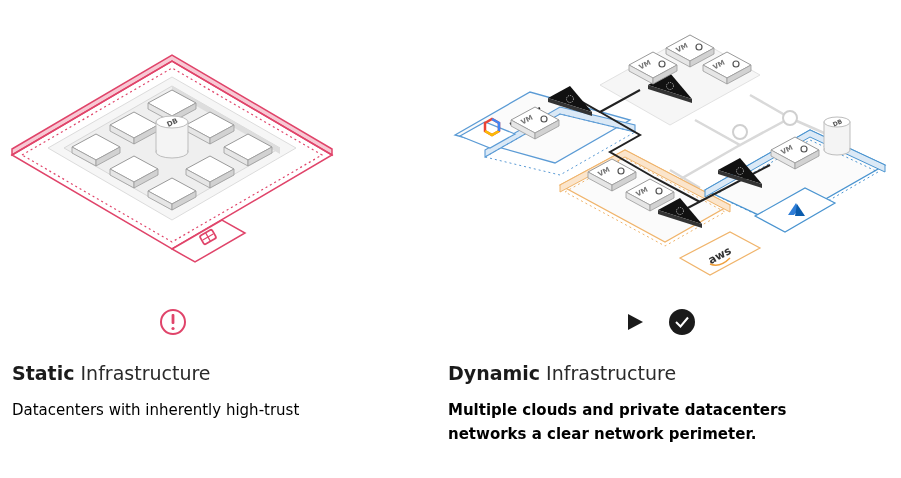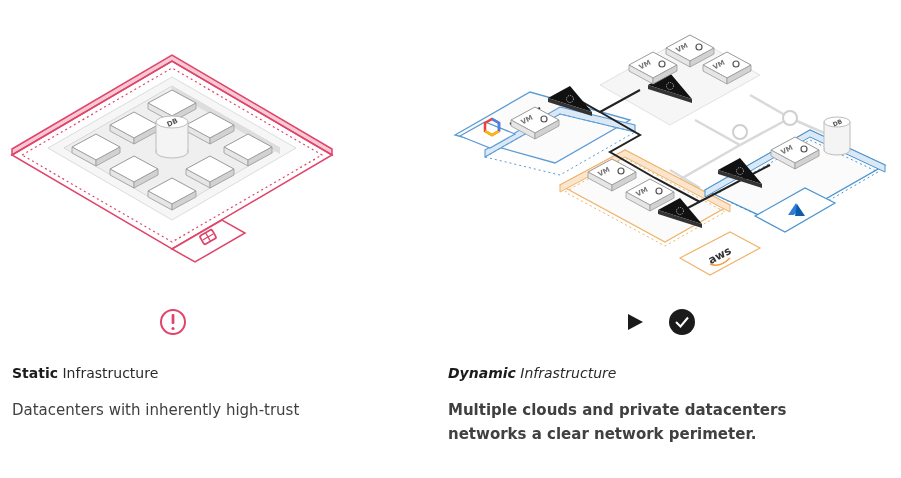--- a/index.html
+++ b/index.html
@@ -1,26 +1,26 @@
 <!DOCTYPE html>
 <html><head>
 <meta charset="utf-8">
 <style>
   html,body{margin:0;padding:0;background:#ffffff;}
   body{width:901px;height:478px;position:relative;overflow:hidden;font-family:"DejaVu Sans","Liberation Sans",sans-serif;color:#1b1b1b;}
   #static-ill{position:absolute;left:0;top:40px;}
   #dynamic-ill{position:absolute;left:440px;top:20px;}
   #timeline{position:absolute;left:0;top:295px;}
-  .heading{position:absolute;font-size:14px;line-height:24px;white-space:nowrap;color:#1b1b1b;}
+  .heading{position:absolute;font-size:19px;line-height:24px;white-space:nowrap;color:#1b1b1b;}
   .heading b{font-weight:bold;}
   .heading span.light{font-weight:normal;color:#2a2a2a;}
-  .desc{position:absolute;font-size:15px;line-height:24px;color:#404040;}
+  .desc{position:absolute;font-size:15px;line-height:24px;color:#000000;}
   #static-heading{left:12px;top:361px;}
   #static-desc{left:12px;top:398px;width:360px;}
-  #dynamic-heading{left:448px;top:361px;font-style:italic;}
+  #dynamic-heading{left:448px;top:361px;}
   #dynamic-desc{left:448px;top:398px;width:380px;font-weight:bold;}
   svg text{font-family:"DejaVu Sans","Liberation Sans",sans-serif;}
 </style>
 </head>
 <body>
 
 <svg id="static-ill" width="340" height="230" viewBox="0 0 340 230">
   <g>
 
     <polygon points="12,109 172,15 332,109 332,115 172,21 12,115" fill="#f7c9d4" stroke="#e0446a" stroke-width="1.5"></polygon>

